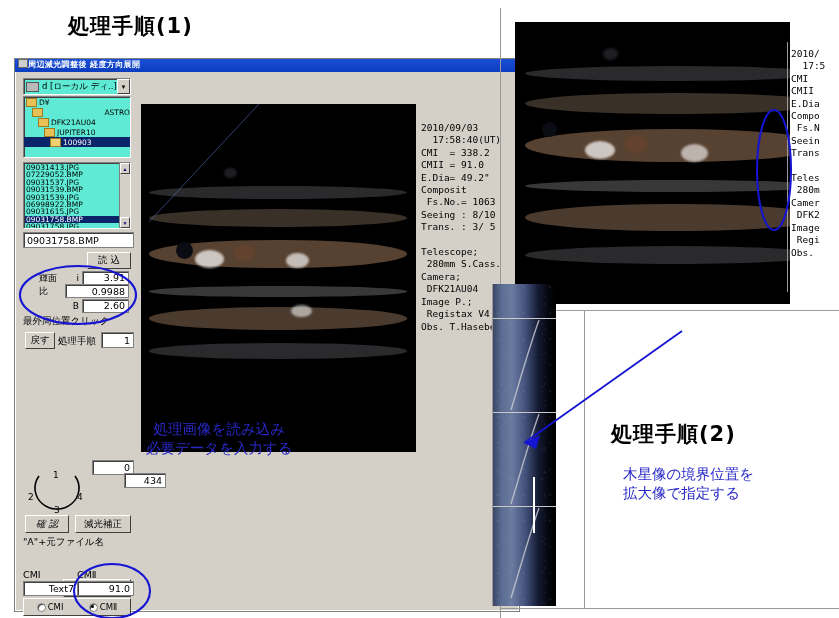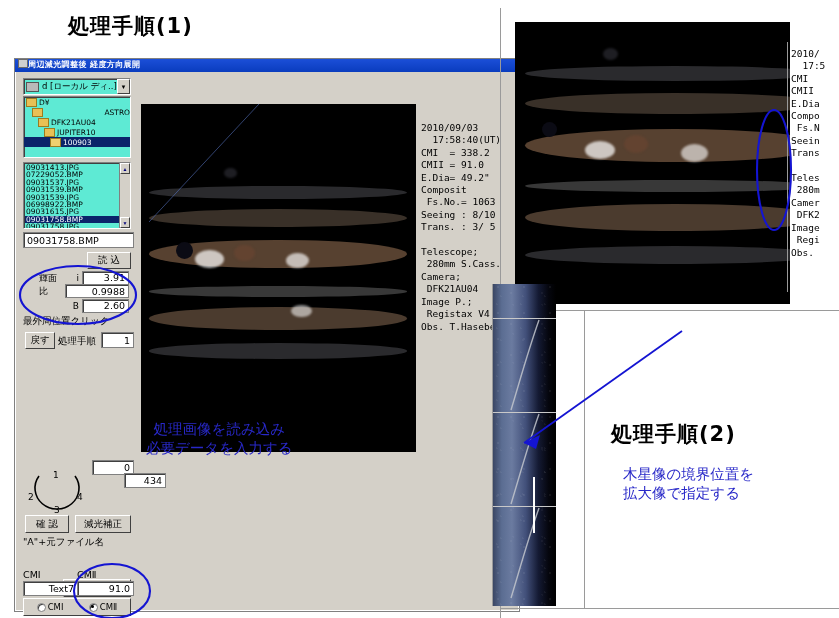--- a/index.html
+++ b/index.html
@@ -261,21 +261,21 @@
       </svg>
       <div class="dnum" style="left:24px;top:-2px;">1</div>
       <div class="dnum" style="left:-1px;top:20px;">2</div>
       <div class="dnum" style="left:25px;top:33px;">3</div>
       <div class="dnum" style="left:48px;top:20px;">4</div>
     </div>
 
     <div class="abs fld" style="left:77px;top:388px;width:37px;height:13px;">0</div>
     <div class="abs fld" style="left:77px;top:401px;width:37px;height:13px;margin-left:32px;">434</div>
 
-    <div class="abs btn" style="left:10px;top:443px;width:42px;height:16px;">確 認</div>
+    <div class="abs btn" style="left:10px;top:443px;width:42px;height:16px;font-style:italic;">確 認</div>
     <div class="abs btn" style="left:60px;top:443px;width:54px;height:16px;">減光補正</div>
 
     <div class="abs lbl" style="left:8px;top:464px;">"A"+元ファイル名</div>
     <div class="abs btn" style="left:48px;top:471px;width:66px;height:16px;margin-top:36px;">保 存</div>
 
     <div class="abs lbl" style="left:8px;top:497px;">CMⅠ</div>
     <div class="abs lbl" style="left:62px;top:497px;">CMⅡ</div>
     <div class="abs fld" style="left:8px;top:509px;width:50px;height:13px;">Text7</div>
     <div class="abs fld" style="left:62px;top:509px;width:52px;height:13px;">91.0</div>
 

